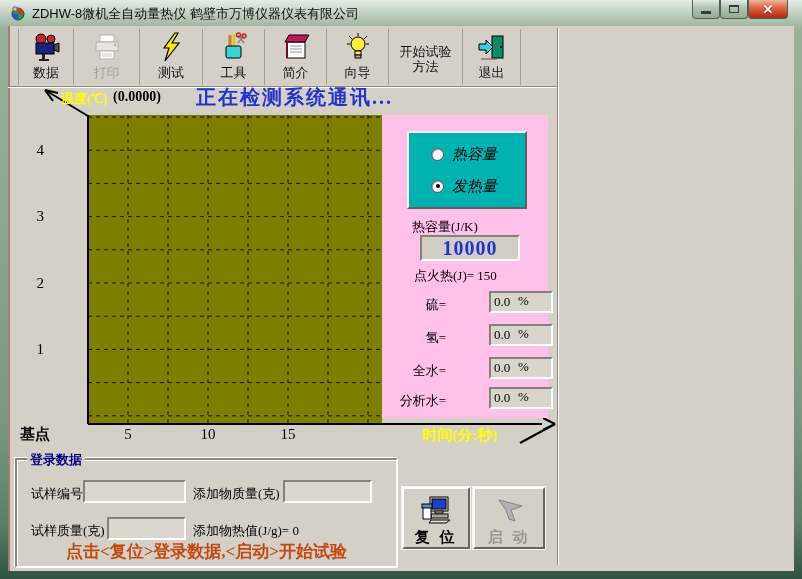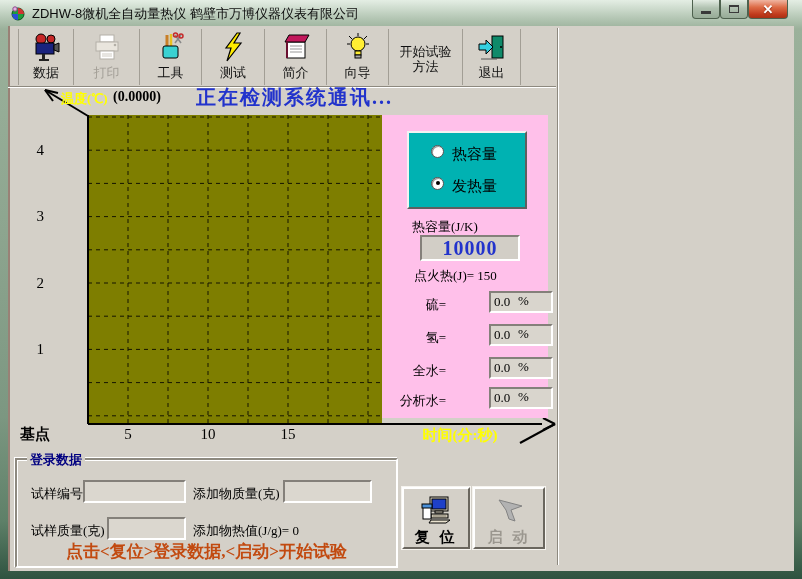--- a/index.html
+++ b/index.html
@@ -37,21 +37,21 @@
   .v-divider{position:absolute;left:549px;top:2px;width:2px;height:537px;border-left:1px solid #8d897f;border-right:1px solid #fff;}
   
   .y-axis-title{position:absolute;left:53px;top:64px;font-size:13px;font-weight:bold;color:var(--axis_yellow,#FFFF00);z-index:3;}
   .temp-value{position:absolute;left:105px;top:63px;font-size:14px;font-weight:bold;color:#000;z-index:3;}
   .status-message{position:absolute;left:188px;top:58px;font-size:20px;font-weight:bold;color:var(--value_blue,#2233CC);letter-spacing:2px;z-index:3;}
   #chart-svg{position:absolute;left:12px;top:60px;z-index:1;}
   
   .pink-panel{position:absolute;left:374px;top:89px;width:166px;height:303px;background:var(--panel_pink,#FFC0EA);z-index:2;}
   .mode-box{position:absolute;left:25px;top:16px;width:120px;height:78px;background:var(--panel_teal,#00B2B2);
     border:2px solid;border-color:#f2f2f2 #5f5f5f #5f5f5f #f2f2f2;display:flex;flex-direction:column;justify-content:center;gap:13px;padding-left:22px;}
-  .mode-row{display:flex;gap:8px;cursor:default;}
+  .mode-row{display:flex;align-items:center;gap:8px;cursor:default;font-style:italic;}
   .radio{width:13px;height:13px;border-radius:50%;background:#fff;border:1px solid #555;
     box-shadow:inset 1px 1px 0 #9a9a9a;position:relative;flex:0 0 13px;}
   .radio.checked::after{content:"";position:absolute;left:3.5px;top:3.5px;width:4px;height:4px;border-radius:50%;background:#000;}
   .mode-label{font-size:15px;color:#000;}
   .capacity-label{position:absolute;left:30px;top:103px;font-size:13px;color:#000;}
   .value-box{position:absolute;left:38px;top:120px;width:100px;height:26px;background:#D2CEC6;
     border:2px solid;border-color:#84807a #ffffff #ffffff #84807a;display:flex;align-items:center;justify-content:center;}
   .value-box span{font-size:20px;font-weight:bold;color:var(--value_blue,#2233CC);letter-spacing:1px;}
   .ignition-row{position:absolute;left:32px;top:152px;font-size:13px;color:#000;}
   .field-row{position:absolute;left:0;width:100%;height:24px;}
@@ -127,37 +127,37 @@
         <svg class="ticon" viewBox="0 0 30 30">
           <rect x="8" y="3" width="14" height="7" fill="#fff" stroke="#b3afa7"></rect>
           <rect x="4" y="10" width="22" height="9" fill="#e9e5dd" stroke="#b3afa7"></rect>
           <circle cx="23" cy="13" r="1.3" fill="#b3afa7"></circle>
           <rect x="8" y="19" width="14" height="8" fill="#fff" stroke="#b3afa7"></rect>
           <line x1="10" y1="22" x2="20" y2="22" stroke="#cfcbc3"></line>
           <line x1="10" y1="24" x2="20" y2="24" stroke="#cfcbc3"></line>
         </svg>
         <span class="tlabel">打印</span>
       </div>
+      <div class="tbtn" style="width:63px">
+        <svg class="ticon" viewBox="0 0 30 30">
+          <polygon points="19,1 8,16 13,16 9,29 23,11 16,11 22,1" fill="#FFEB00" stroke="#000" stroke-width="1.2"></polygon>
+        </svg>
+        <span class="tlabel">测试</span>
+      </div>
       <div class="tbtn" style="width:62px">
         <svg class="ticon" viewBox="0 0 30 30">
           <line x1="11" y1="3" x2="11" y2="16" stroke="#c87f28" stroke-width="3"></line>
           <line x1="15" y1="2" x2="15" y2="16" stroke="#e8c020" stroke-width="2.5"></line>
           <line x1="19" y1="3" x2="25" y2="11" stroke="#888" stroke-width="1.5"></line>
           <line x1="25" y1="3" x2="19" y2="11" stroke="#888" stroke-width="1.5"></line>
           <circle cx="19.5" cy="3" r="2" fill="none" stroke="#c62828" stroke-width="1.5"></circle>
           <circle cx="25" cy="4" r="2" fill="none" stroke="#c62828" stroke-width="1.5"></circle>
           <rect x="7" y="14" width="15" height="12" rx="2" fill="#3ad2d2" stroke="#000"></rect>
         </svg>
         <span class="tlabel">工具</span>
-      </div>
-      <div class="tbtn" style="width:63px">
-        <svg class="ticon" viewBox="0 0 30 30">
-          <polygon points="19,1 8,16 13,16 9,29 23,11 16,11 22,1" fill="#FFEB00" stroke="#000" stroke-width="1.2"></polygon>
-        </svg>
-        <span class="tlabel">测试</span>
       </div>
       <div class="tbtn" style="width:62px">
         <svg class="ticon" viewBox="0 0 30 30">
           <rect x="6" y="10" width="18" height="16" fill="#fff" stroke="#000"></rect>
           <line x1="9" y1="14" x2="21" y2="14" stroke="#999"></line>
           <line x1="9" y1="17" x2="21" y2="17" stroke="#999"></line>
           <line x1="9" y1="20" x2="21" y2="20" stroke="#999"></line>
           <polygon points="4,10 24,10 28,3 8,3" fill="#c2185b" stroke="#000"></polygon>
           <line x1="6" y1="10" x2="6" y2="26" stroke="#6a1030" stroke-width="2"></line>
         </svg>

